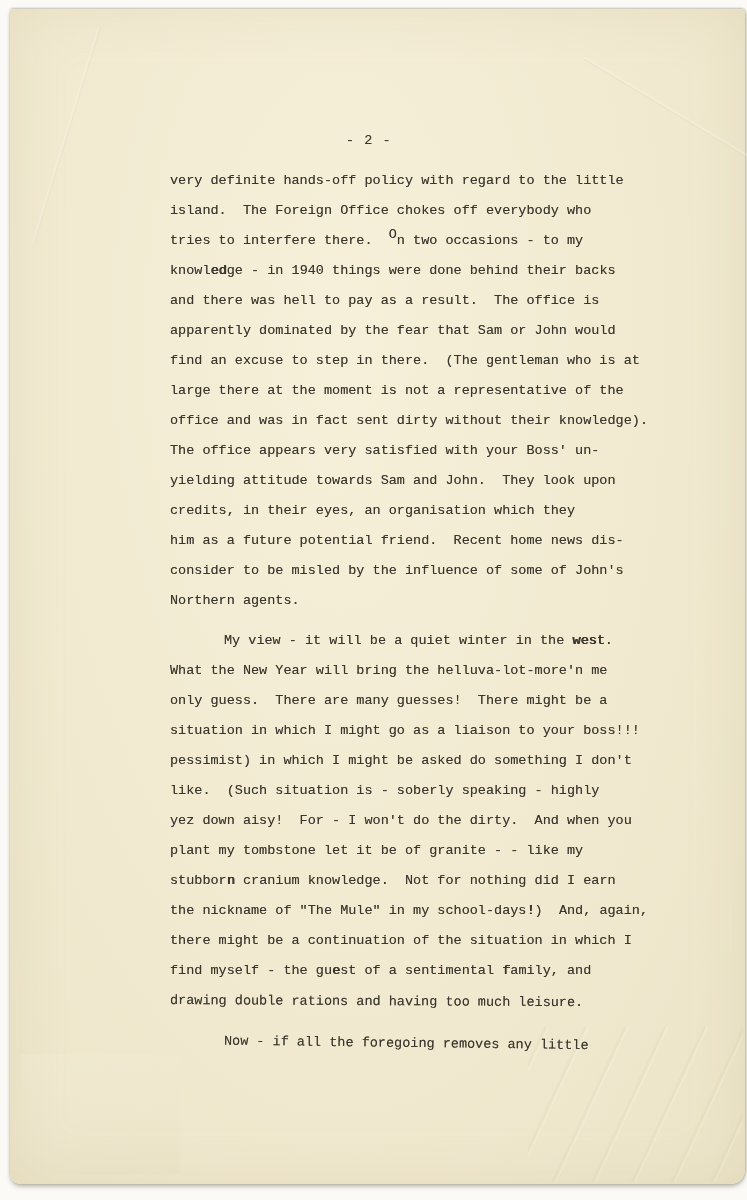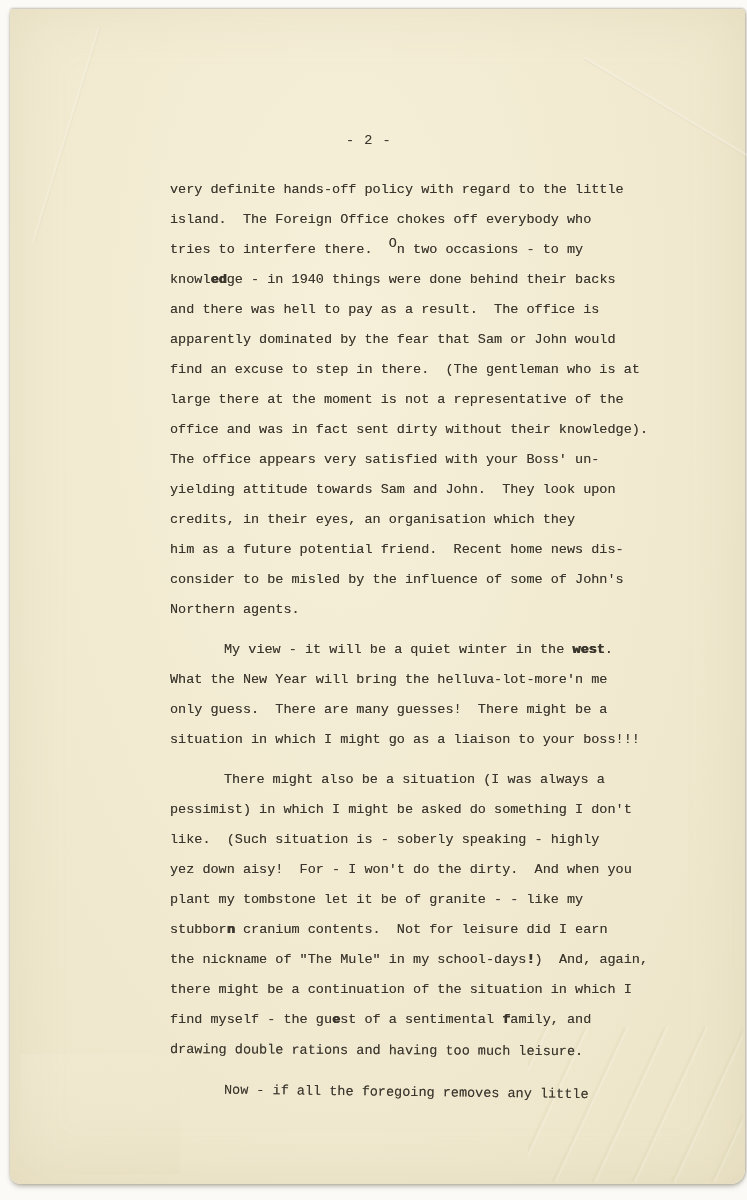--- a/index.html
+++ b/index.html
@@ -57,35 +57,35 @@
   }
   .page-number {
     position: absolute;
     top: 124px; left: 336px;
     font-size: 13.5px;
     letter-spacing: 1px;
     white-space: pre;
   }
   .doc-lines {
     position: absolute;
-    top: 166px; left: 160px;
+    top: 157px; left: 160px;
     width: 500px;
   }
   .line {
     white-space: pre;
     height: 30px;
     line-height: 30px;
     font-size: 13.5px;
   }
   .line.indent { padding-left: 54px; }
   .line.para-start { margin-top: 10px; }
   .line:last-child { transform: rotate(0.7deg); transform-origin: left center; }
   .line:nth-last-child(2) { transform: rotate(0.3deg); transform-origin: left center; }
   .raised { position: relative; top: -6px; }
-  .overstruck { text-shadow: 0.7px 0 currentColor, 0 0 0.6px rgba(58,54,45,0.55); font-weight: bold; }
+  .overstruck { text-shadow: 0.7px 0 currentColor, 0 0 0.6px rgba(58,54,45,0.55); }
 </style>
 </head>
 <body>
 
 <div class="paper">
   <div class="crease crease-tl"></div>
   <div class="crease crease-tr"></div>
   <div class="crease wrinkles-br"></div>
   <div class="crease wrinkles-bl"></div>
 
@@ -104,25 +104,24 @@
       <div class="line"><span>The office appears very satisfied with your Boss' un-</span></div>
       <div class="line"><span>yielding attitude towards Sam and John.  They look upon</span></div>
       <div class="line"><span>credits, in their eyes, an organisation which they</span></div>
       <div class="line"><span>him as a future potential friend.  Recent home news dis-</span></div>
       <div class="line"><span>consider to be misled by the influence of some of John's</span></div>
       <div class="line"><span>Northern agents.</span></div>
       <div class="line indent para-start"><span>My view - it will be a quiet winter in the </span><span class="overstruck">west</span><span>.</span></div>
       <div class="line"><span>What the New Year will bring the helluva-lot-more'n me</span></div>
       <div class="line"><span>only guess.  There are many guesses!  There might be a</span></div>
       <div class="line"><span>situation in which I might go as a liaison to your boss!!!</span></div>
-      <div class="line indent para-start"><span>There might also be a situation (I was always a</span></div>
       <div class="line"><span>pessimist) in which I might be asked do something I don't</span></div>
       <div class="line"><span>like.  (Such situation is - soberly speaking - highly</span></div>
       <div class="line"><span>yez down aisy!  For - I won't do the dirty.  And when you</span></div>
       <div class="line"><span>plant my tombstone let it be of granite - - like my</span></div>
-      <div class="line"><span>stubbor</span><span class="overstruck">n</span><span> cranium contents.  Not for leisure did I earn</span></div>
+      <div class="line"><span>stubbor</span><span class="overstruck">n</span><span> cranium knowledge.  Not for nothing did I earn</span></div>
       <div class="line"><span>the nickname of "The Mule" in my school-days</span><span class="overstruck">!</span><span>)  And, again,</span></div>
       <div class="line"><span>there might be a continuation of the situation in which I</span></div>
       <div class="line"><span>find myself - the gu</span><span class="overstruck">e</span><span>st of a sentimental </span><span class="overstruck">f</span><span>amily, and</span></div>
       <div class="line"><span>drawing double rations and having too much leisure.</span></div>
       <div class="line indent para-start"><span>Now - if all the foregoing removes any little</span></div>
     </div>
 </div>
 
 </body></html>

